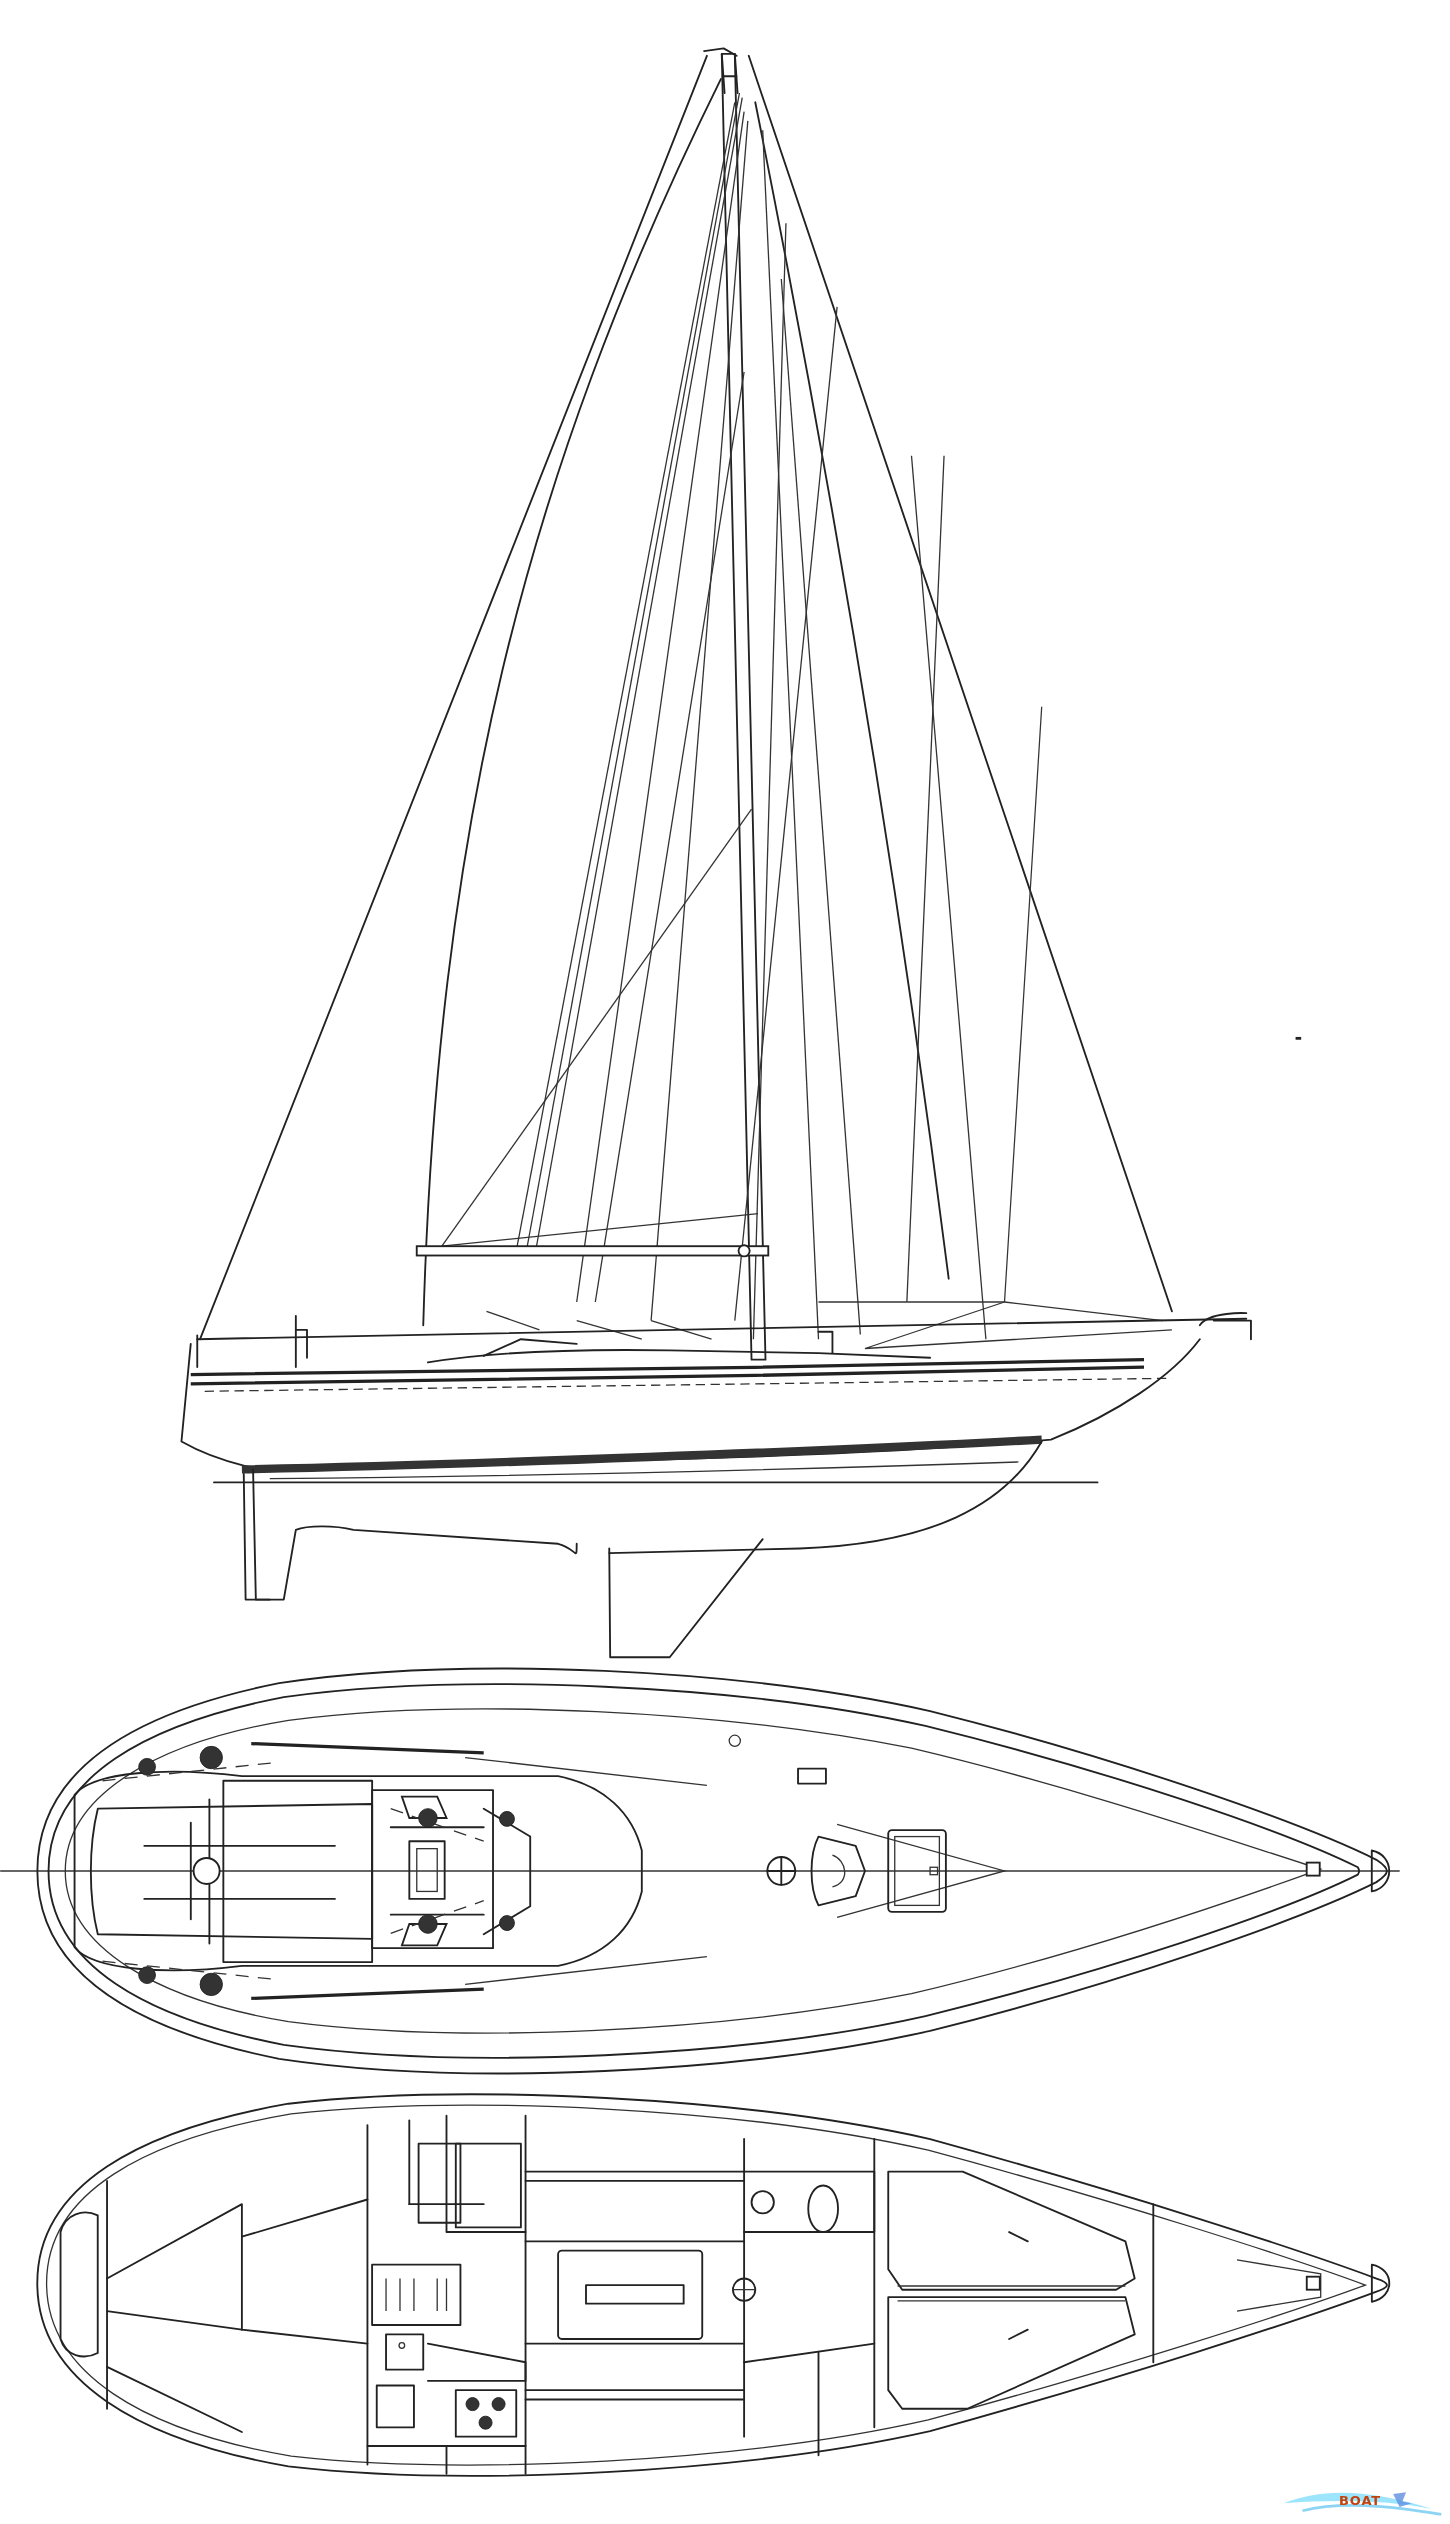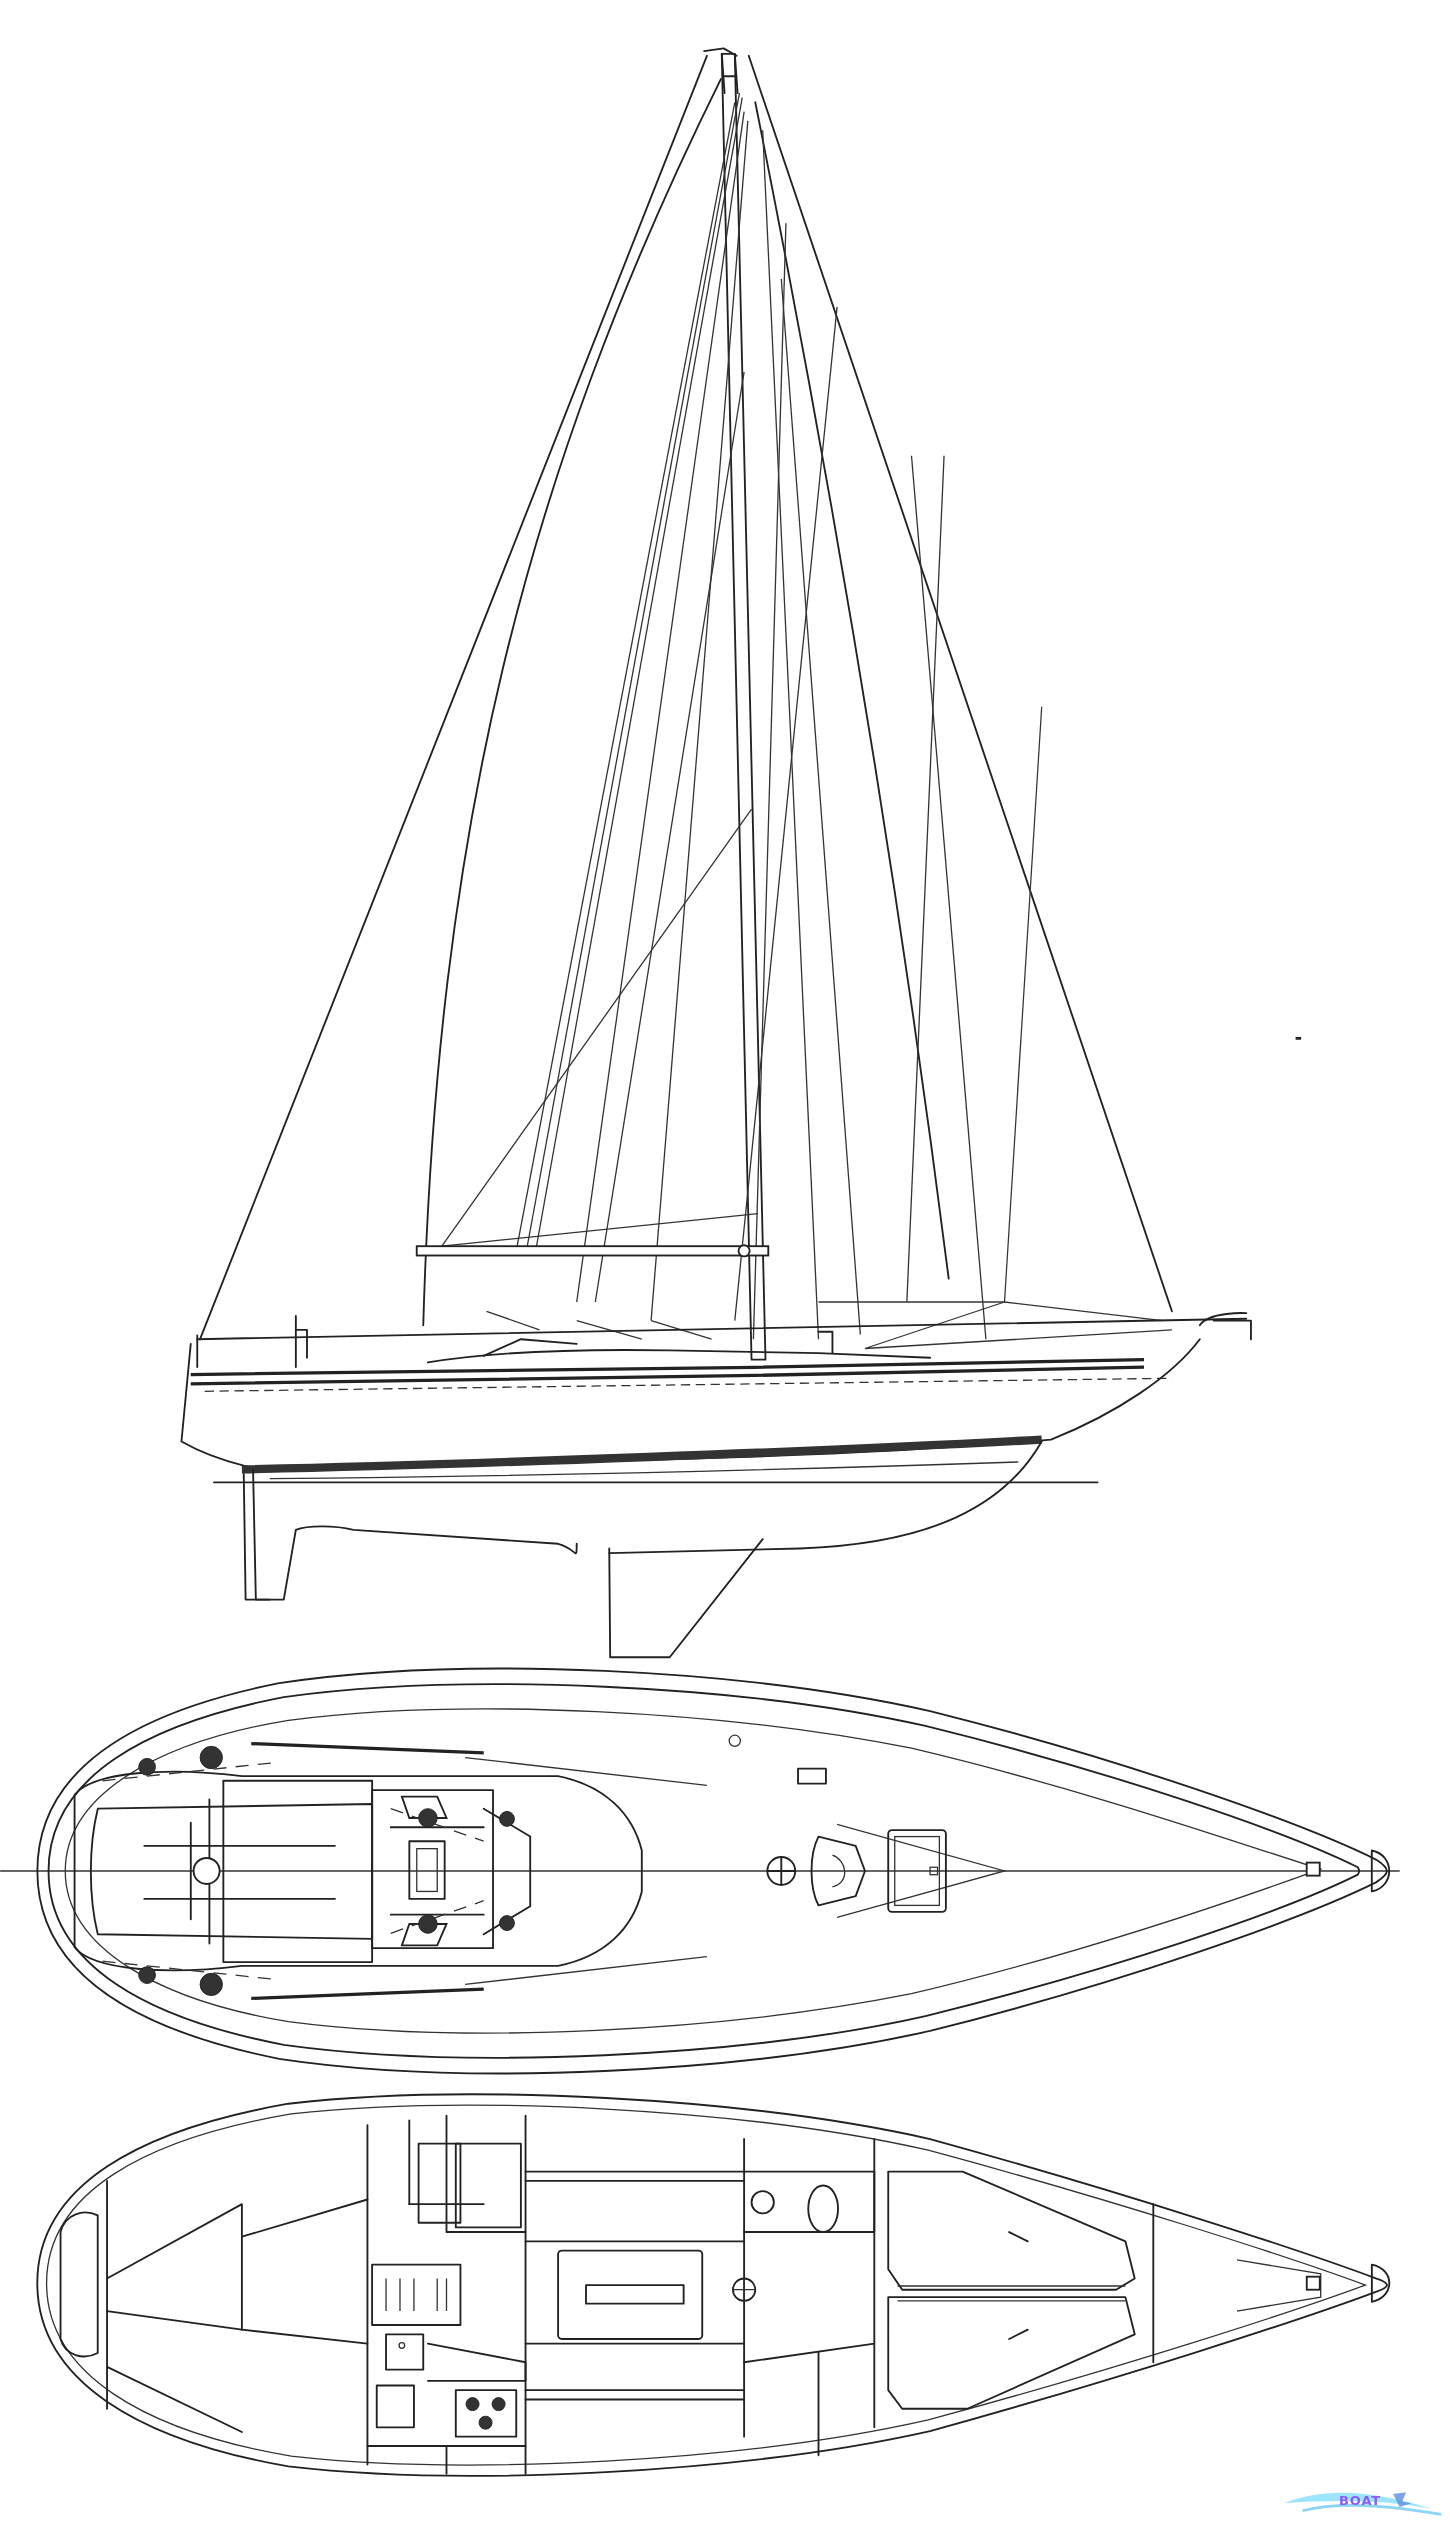--- a/index.html
+++ b/index.html
@@ -4,21 +4,21 @@
 <style>
   html, body { margin: 0; padding: 0; background: #ffffff; }
   body { width: 1451px; height: 2525px; position: relative; overflow: hidden; font-family: "DejaVu Sans", sans-serif; }
   .layer { position: absolute; left: 0; top: 0; }
   svg .ln { fill: none; stroke: #222; stroke-width: 2; stroke-linejoin: round; stroke-linecap: round; }
   svg .thin { fill: none; stroke: #333; stroke-width: 1.4; }
   svg .bold { fill: none; stroke: #222; stroke-width: 3.5; }
   svg .fillw { fill: #fff; stroke: #222; stroke-width: 2; }
   svg .dark { fill: #333; stroke: #222; stroke-width: 1; }
   .watermark { position: absolute; left: 1265px; top: 2483px; width: 186px; height: 37px; }
-  .wm-text { position: absolute; left: 1339px; top: 2493px; font-size: 13px; font-weight: bold; color: #8b5cf6; letter-spacing: 0.9px; }
+  .wm-text { position: absolute; left: 1339px; top: 2493px; font-size: 13px; font-weight: bold; color: #c2410c; letter-spacing: 0.9px; }
 </style>
 </head>
 <body>
 
 <svg class="layer" width="1451" height="1674" viewBox="0 0 1560 1800">
   <g>
 
     <path class="ln" d="M776 58 L790 58 L823 1462 L808 1462 Z"></path>
     <path class="ln" d="M790 58 L793 100 M776 58 L779 100 M777 82 L792 82"></path>
 

